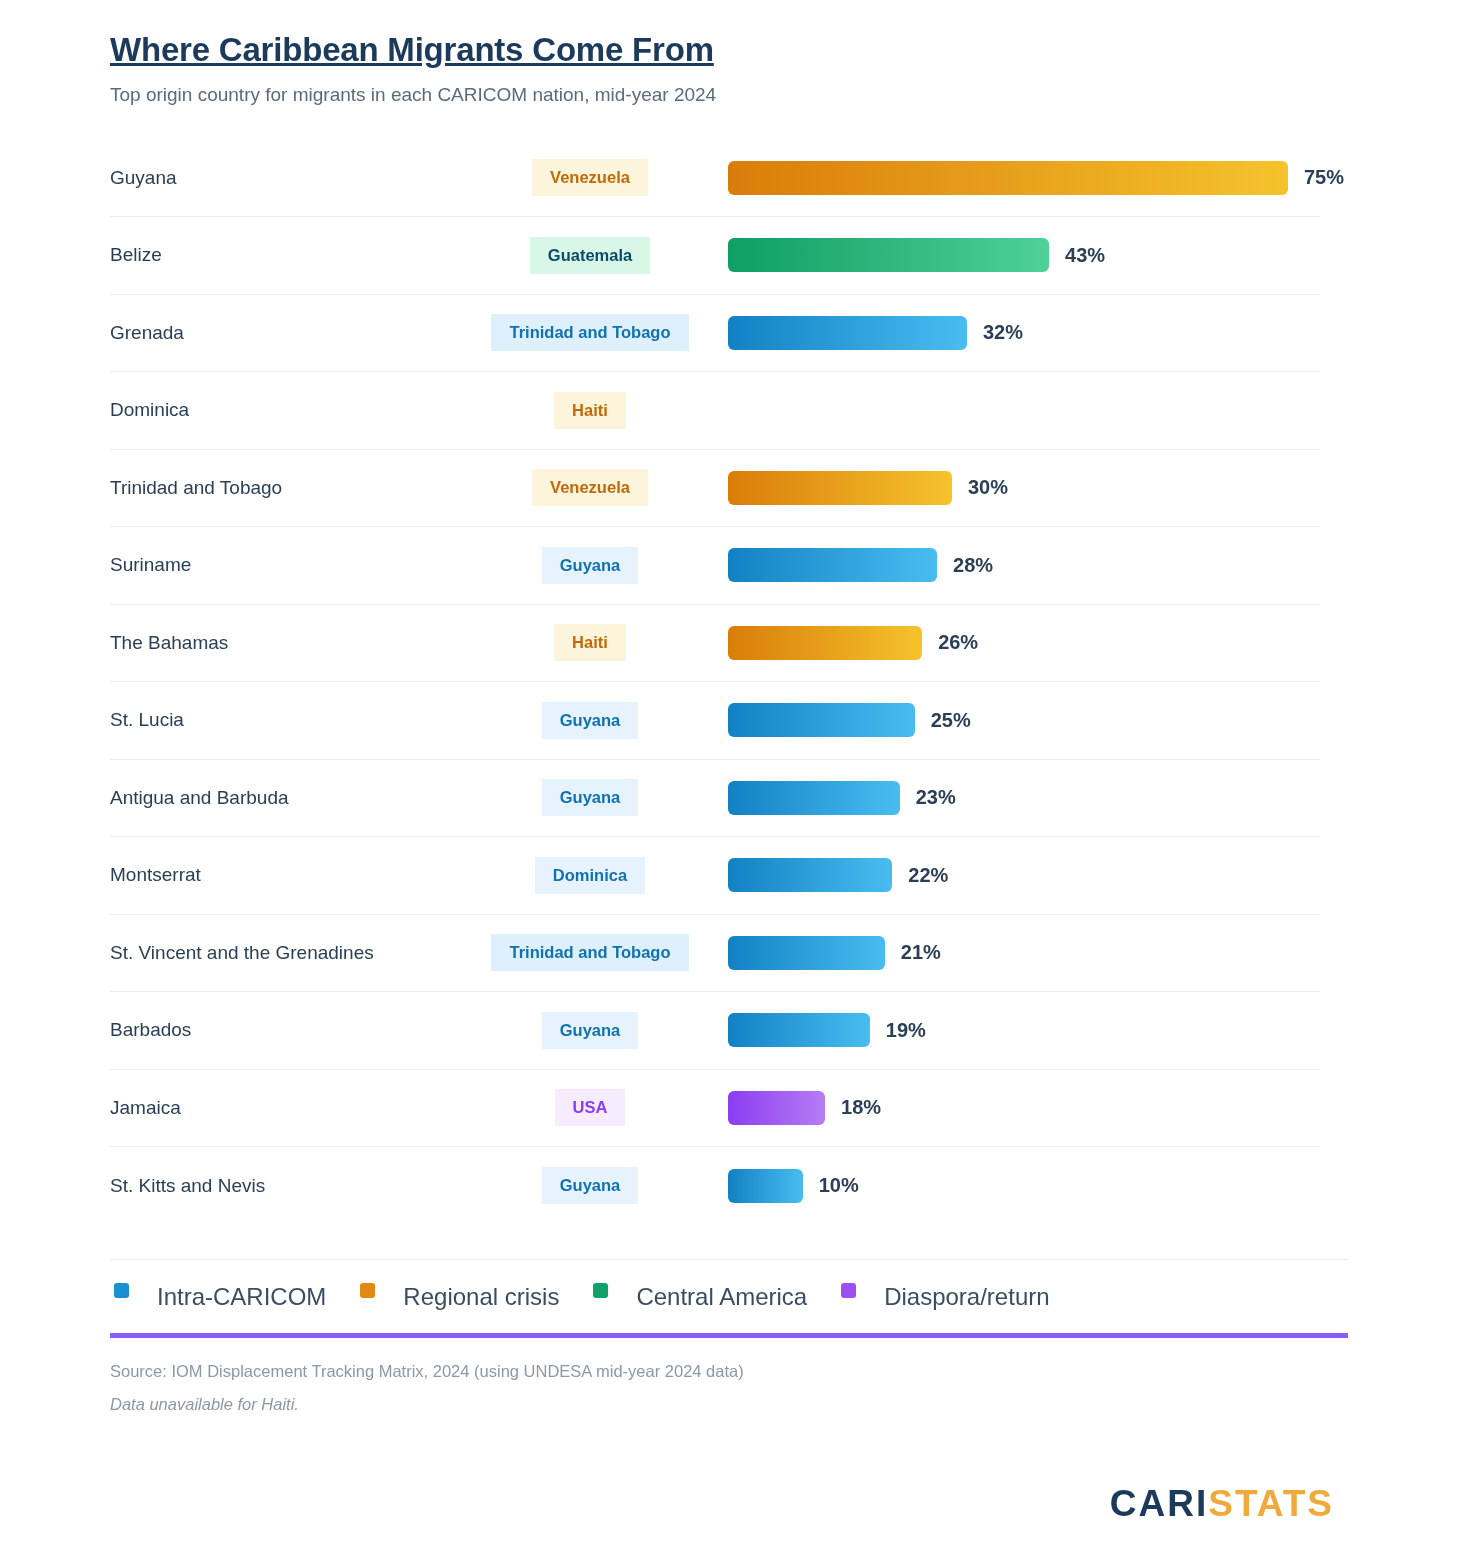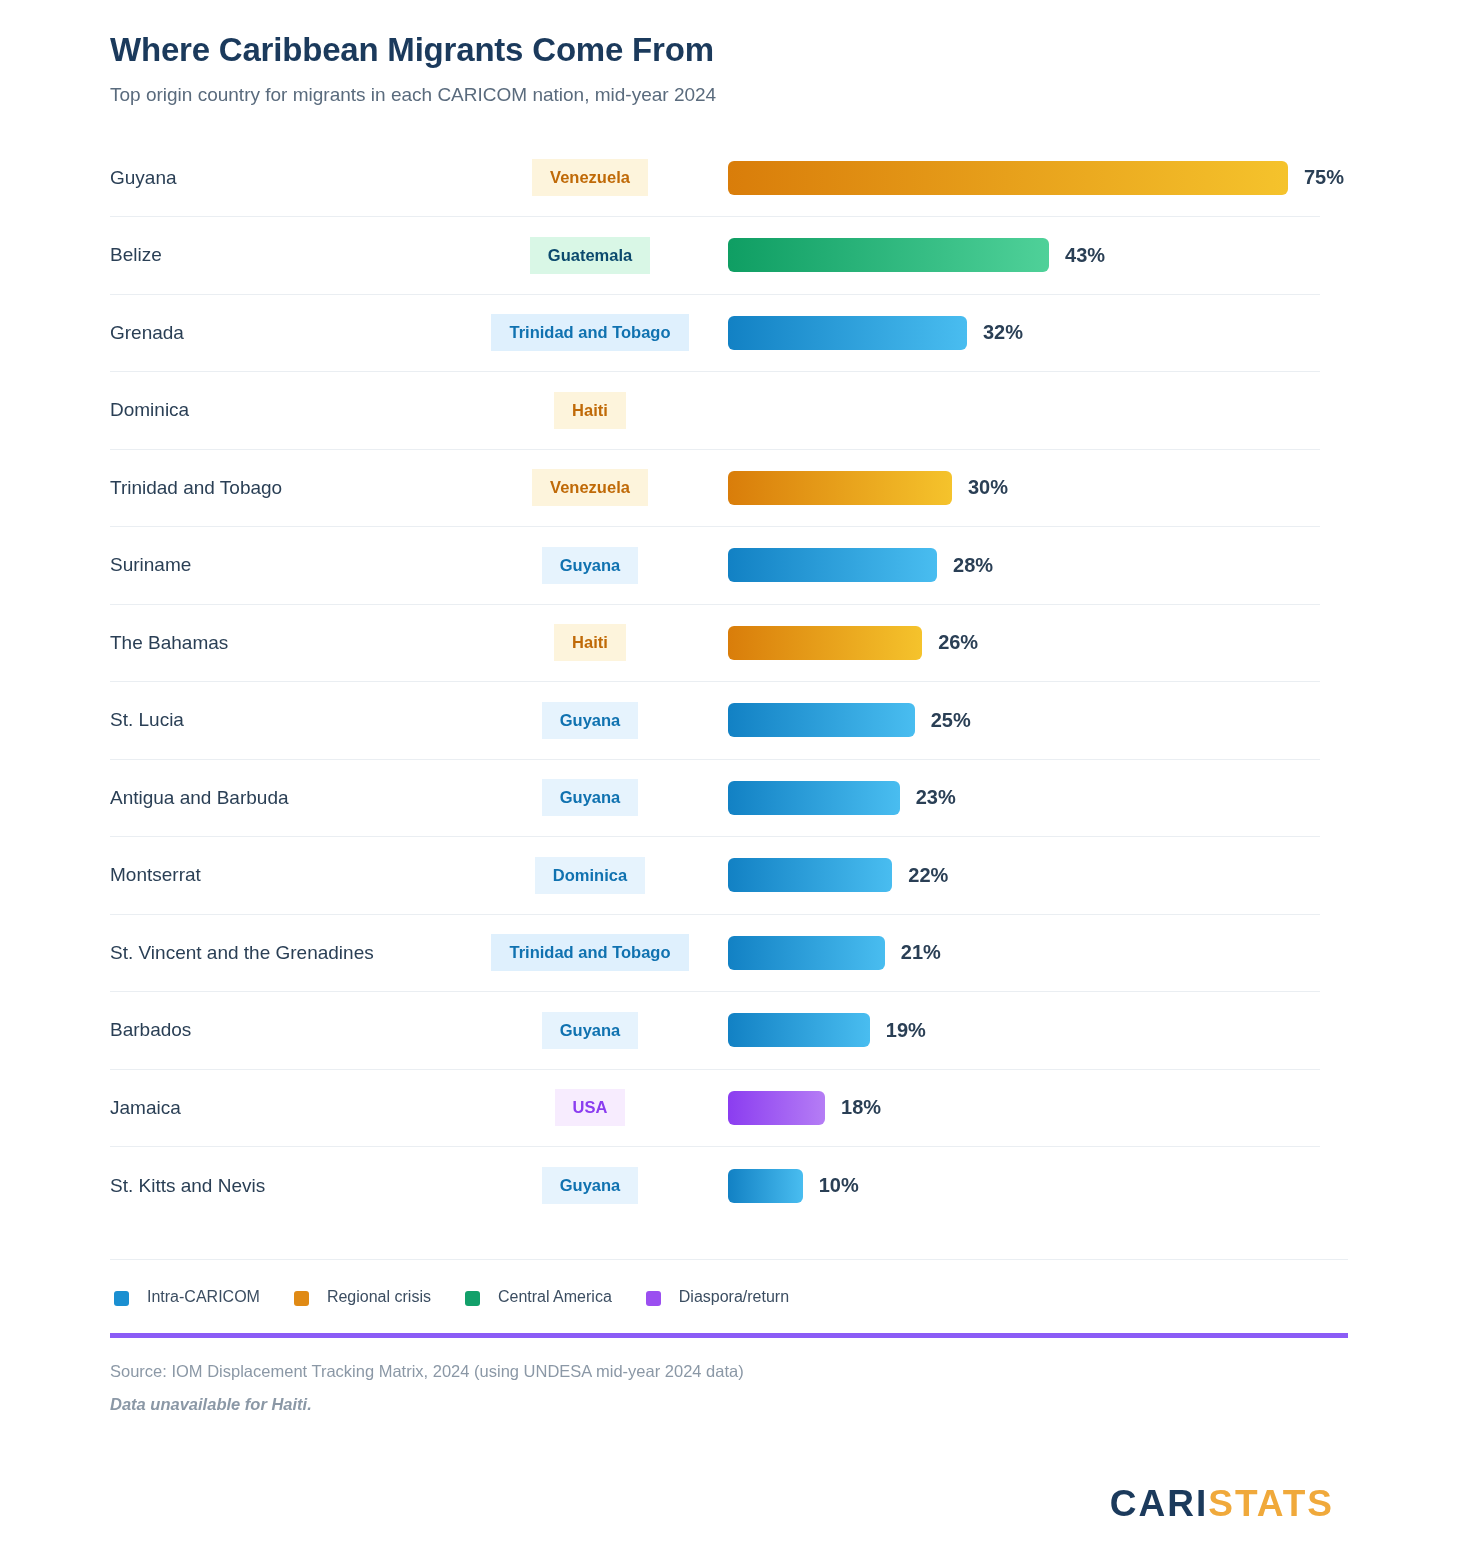--- a/index.html
+++ b/index.html
@@ -21,20 +21,21 @@
     box-sizing: border-box;
     padding: 30px 110px 0 110px;
   }
   .title {
     font-size: 33px;
     font-weight: bold;
     color: #1b3a5c;
     letter-spacing: -0.2px;
     margin: 0 0 14px 0;
     line-height: 1.2;
+    text-decoration: underline;
   }
   .subtitle {
     font-size: 19px;
     color: #5a6b7d;
     margin: 0 0 34px 0;
     font-weight: normal;
   }
   .rows {
     width: 1210px;
   }
@@ -88,23 +89,23 @@
     align-items: center;
     gap: 34px;
     margin-top: 34px;
     padding-top: 6px;
     border-top: 1px solid #eaeef2;
     padding-left: 4px;
     height: 62px;
   }
   .legend-item {
     display: flex;
-    align-items: flex-end;
-    gap: 18px;
-    font-size: 16px;
+    align-items: flex-start;
+    gap: 28px;
+    font-size: 24px;
     color: #3b4d61;
   }
   .legend-swatch {
     width: 15px;
     height: 15px;
     border-radius: 3px;
     display: inline-block;
   }
   .footer {
     border-top: 5px solid #8b5cf6;
@@ -113,21 +114,20 @@
   }
   .source {
     font-size: 16.5px;
     color: #8b98a6;
     margin-bottom: 14px;
   }
   .note {
     font-size: 16.5px;
     color: #8b98a6;
     font-style: italic;
-    font-weight: bold;
   }
   .brand {
     position: absolute;
     right: 124px;
     bottom: 22px;
     font-size: 37px;
     font-weight: bold;
     letter-spacing: 2px;
   }
   .brand .cari { color: #1b3a5c; }

